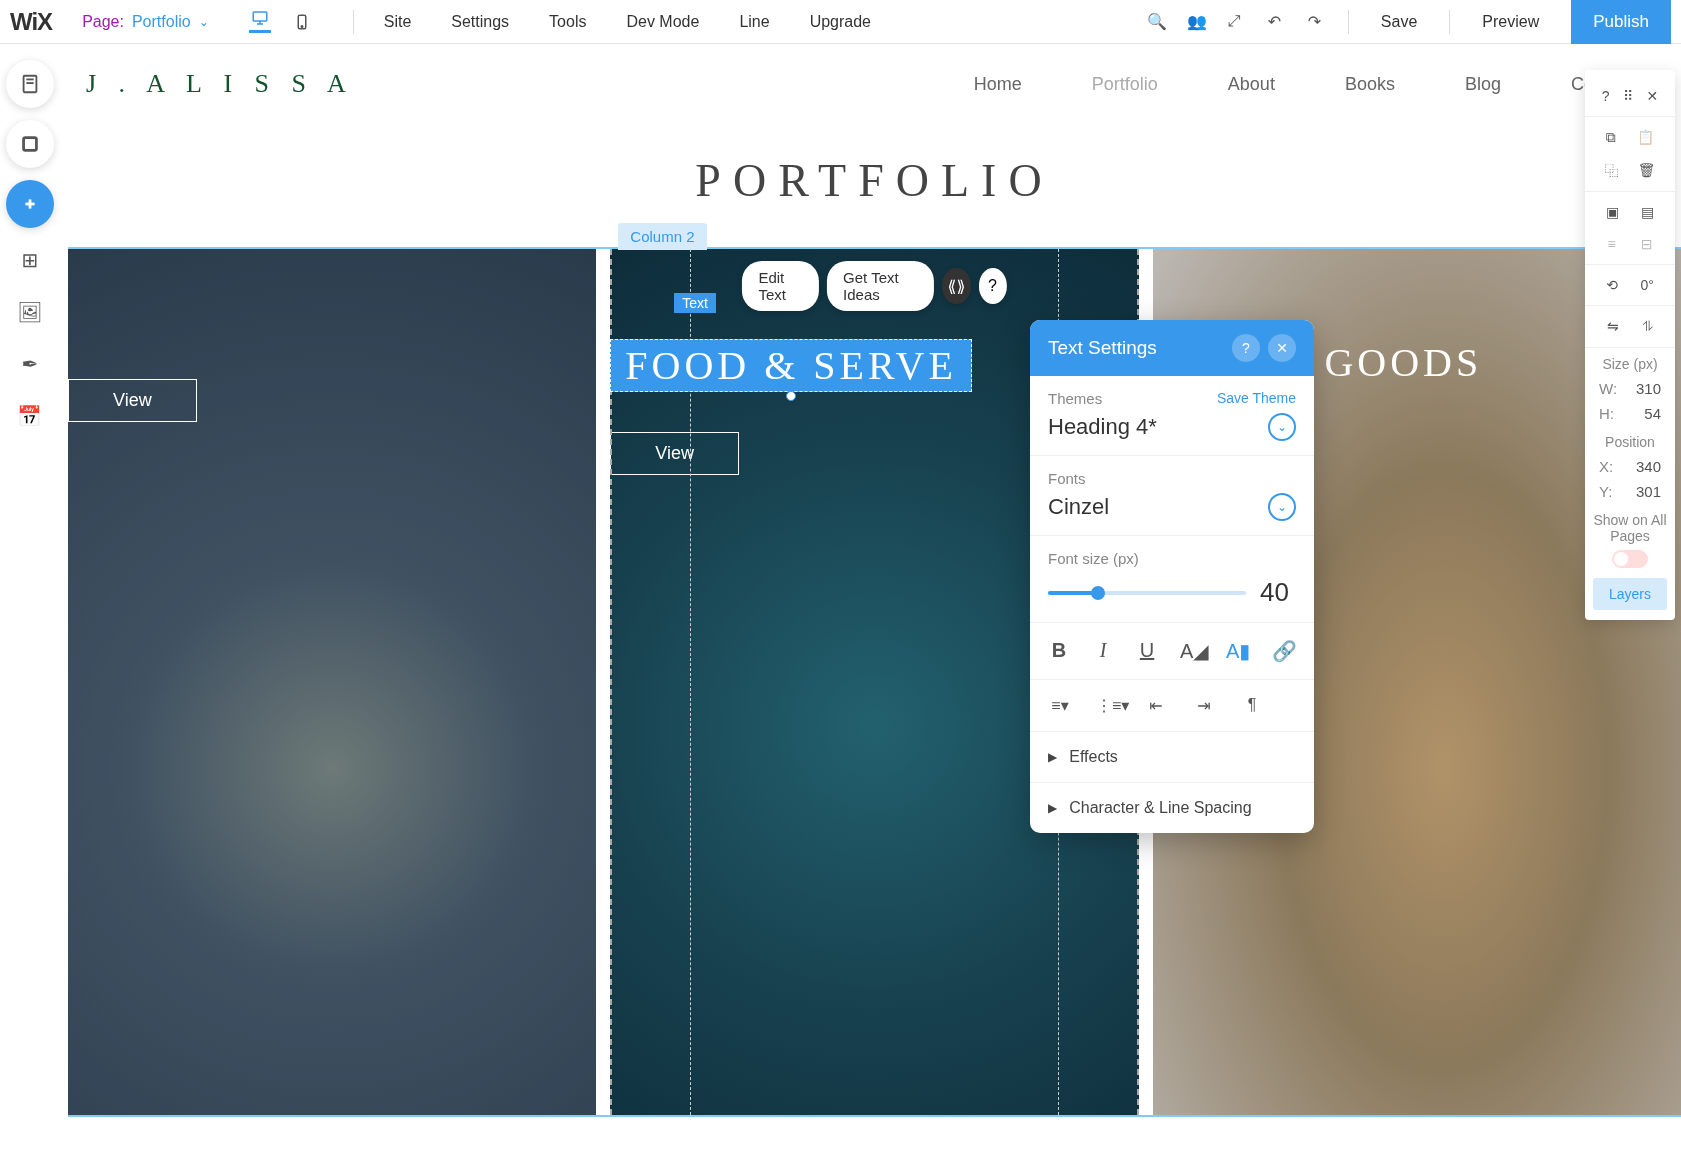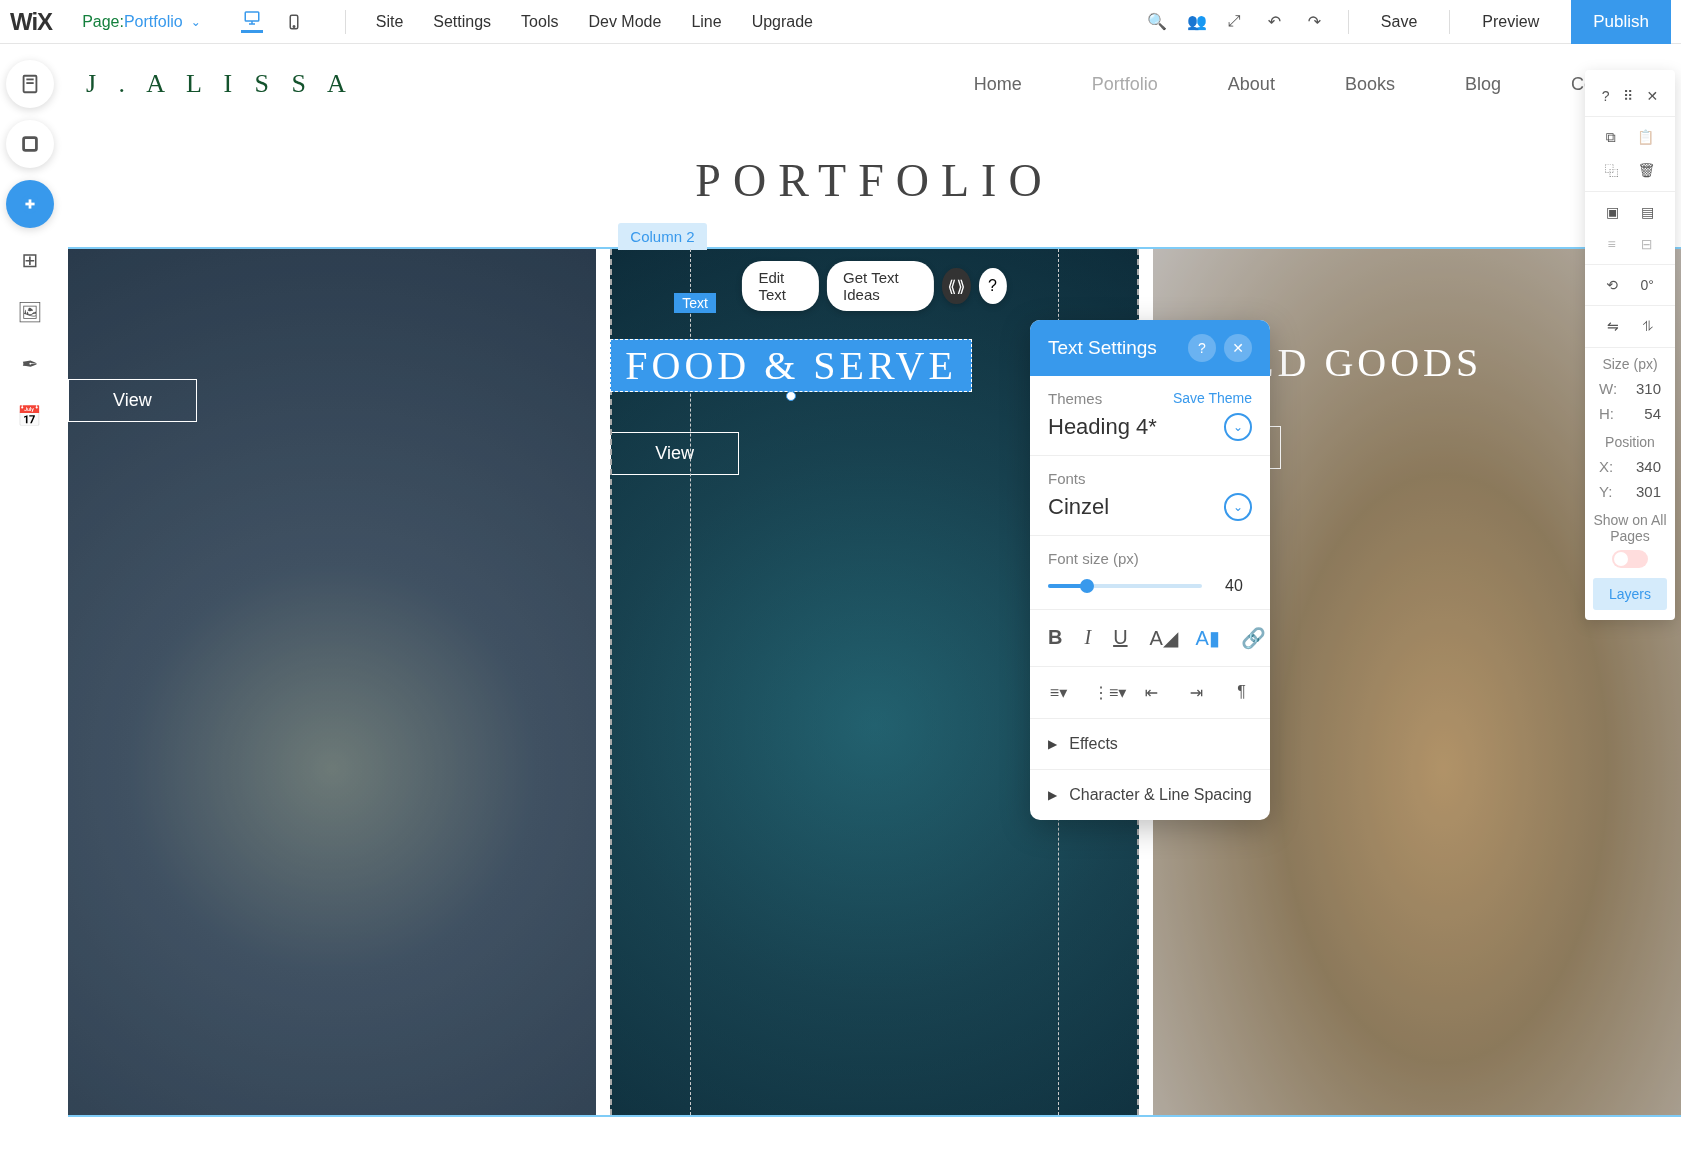--- a/index.html
+++ b/index.html
@@ -1,25 +1,25 @@
 <!DOCTYPE html>
 <html><head>
 <meta charset="utf-8">
 <style>
 *{margin:0;padding:0;box-sizing:border-box;font-family:Arial,Helvetica,sans-serif}
 body{background:#fff;overflow:hidden;width:1681px;height:1155px;position:relative}
 .topbar{height:44px;display:flex;align-items:center;border-bottom:1px solid #e5e5e5;padding:0 10px;font-size:16px;color:#333}
 .wix-logo{font-weight:900;font-size:24px;letter-spacing:-1px;margin-right:30px}
-.page-label{color:#15803d;margin-right:0}
+.page-label{color:#a21caf;margin-right:8px}
 .page-name{color:#3899ec;margin-right:8px}
 .chevron{color:#3899ec;font-size:12px}
 .device-icons{display:flex;gap:20px;margin-left:40px;margin-right:40px;align-items:center}
 .device-icon{width:22px;height:22px;display:flex;align-items:center;justify-content:center;cursor:pointer}
 .device-icon.active{border-bottom:3px solid #3899ec;padding-bottom:4px}
-.menu-items{display:flex;gap:30px}
+.menu-items{display:flex;gap:40px}
 .menu-item{cursor:pointer;color:#333;font-size:16px}
 .topbar-right{margin-left:auto;display:flex;align-items:center;gap:20px}
 .topbar-icon{width:20px;height:20px;cursor:pointer;color:#555}
 .divider{width:1px;height:24px;background:#ddd}
 .save-btn,.preview-btn{cursor:pointer;color:#333;padding:0 12px}
 .publish-btn{background:#3899ec;color:#fff;padding:12px 22px;cursor:pointer;font-size:17px}
 .left-sidebar{position:absolute;left:6px;top:60px;display:flex;flex-direction:column;gap:12px}
 .sidebar-circle{width:48px;height:48px;border-radius:50%;background:#fff;box-shadow:0 2px 8px rgba(0,0,0,0.15);display:flex;align-items:center;justify-content:center;cursor:pointer;font-size:20px;color:#555}
 .sidebar-square{width:40px;height:40px;display:flex;align-items:center;justify-content:center;cursor:pointer;font-size:20px;color:#555;margin-left:4px}
 .canvas{position:absolute;left:68px;top:44px;right:0;bottom:0;background:#fff}
@@ -39,35 +39,35 @@
 .col2 .col-title{background:#3899ec;padding:2px 14px;border:1px dashed #fff;position:relative}
 .col2 .col-title::after{content:'';position:absolute;left:50%;bottom:-10px;width:8px;height:8px;background:#fff;border:1px solid #3899ec;border-radius:50%;transform:translateX(-50%)}
 .col2-border{position:absolute;inset:0;border-left:2px dashed #aaa;border-right:2px dashed #aaa;pointer-events:none}
 .col2-inner{position:absolute;left:80px;right:80px;top:0;bottom:0;border-left:1px dashed #ccc;border-right:1px dashed #ccc;pointer-events:none}
 .col-tag{position:absolute;top:-26px;left:8px;background:#d5ebfb;color:#3899ec;padding:5px 12px;font-size:15px;border-radius:3px 3px 0 0}
 .text-tag{position:absolute;top:44px;left:64px;background:#3899ec;color:#fff;padding:2px 8px;font-size:14px}
 .action-pills{position:absolute;top:12px;left:50%;transform:translateX(-50%);display:flex;gap:8px;align-items:center}
 .pill{background:#fff;border-radius:20px;padding:8px 16px;font-size:15px;color:#333;cursor:pointer;box-shadow:0 2px 6px rgba(0,0,0,0.2)}
 .pill-icon{width:36px;height:36px;border-radius:50%;background:#fff;display:flex;align-items:center;justify-content:center;cursor:pointer;box-shadow:0 2px 6px rgba(0,0,0,0.2);font-size:16px}
 .pill-icon.dark{background:#333;color:#fff}
-.settings-panel{position:absolute;top:320px;left:1030px;width:240px;background:#fff;border-radius:10px;box-shadow:0 8px 30px rgba(0,0,0,0.25);overflow:hidden;font-size:16px}
+.settings-panel{position:absolute;top:320px;left:1030px;width:284px;background:#fff;border-radius:10px;box-shadow:0 8px 30px rgba(0,0,0,0.25);overflow:hidden;font-size:16px}
 .panel-header{background:#3899ec;color:#fff;padding:14px 18px;display:flex;align-items:center}
 .panel-header-title{font-size:19px}
 .panel-header-icons{margin-left:auto;display:flex;gap:8px}
 .header-icon-btn{width:28px;height:28px;border-radius:50%;background:rgba(255,255,255,0.25);display:flex;align-items:center;justify-content:center;cursor:pointer;color:#fff;font-size:14px}
 .panel-section{padding:14px 18px;border-bottom:1px solid #eee}
 .section-label{color:#888;font-size:15px;margin-bottom:6px;display:flex;justify-content:space-between}
 .save-theme{color:#3899ec;font-size:14px;cursor:pointer}
 .section-value{font-size:22px;color:#333;display:flex;align-items:center;justify-content:space-between}
 .dd-circle{width:28px;height:28px;border-radius:50%;border:2px solid #3899ec;display:flex;align-items:center;justify-content:center;color:#3899ec;font-size:12px;cursor:pointer}
 .slider-row{display:flex;align-items:center;gap:14px;margin-top:10px}
 .slider{flex:1;height:4px;background:#cde5f7;border-radius:2px;position:relative}
 .slider-fill{position:absolute;left:0;top:0;height:100%;width:25%;background:#3899ec;border-radius:2px}
 .slider-thumb{position:absolute;left:25%;top:50%;transform:translate(-50%,-50%);width:14px;height:14px;background:#3899ec;border-radius:50%}
-.slider-value{font-size:16px;color:#333;width:36px;text-align:center}
+.slider-value{font-size:26px;color:#333;width:36px;text-align:left}
 .format-row{display:flex;gap:22px;padding:16px 18px;border-bottom:1px solid #eee;color:#555;font-size:20px}
 .format-btn{cursor:pointer;width:24px;text-align:center}
 .align-row{display:flex;gap:24px;padding:16px 18px;border-bottom:1px solid #eee;color:#555}
 .collapse-row{padding:16px 18px;border-bottom:1px solid #eee;display:flex;align-items:center;gap:12px;cursor:pointer;color:#444}
 .arrow{font-size:12px}
 .right-inspector{position:absolute;right:6px;top:70px;width:90px;background:#fff;box-shadow:0 4px 16px rgba(0,0,0,0.15);border-radius:4px;padding:10px 0;font-size:14px;color:#555}
 .insp-row{display:flex;justify-content:space-around;padding:8px 10px}
 .insp-row.bordered{border-bottom:1px solid #eee;padding-bottom:12px;margin-bottom:4px}
 .insp-label{text-align:center;color:#888;font-size:14px;margin:8px 0 4px}
 .insp-field{display:flex;justify-content:space-between;padding:4px 14px;font-size:15px}

